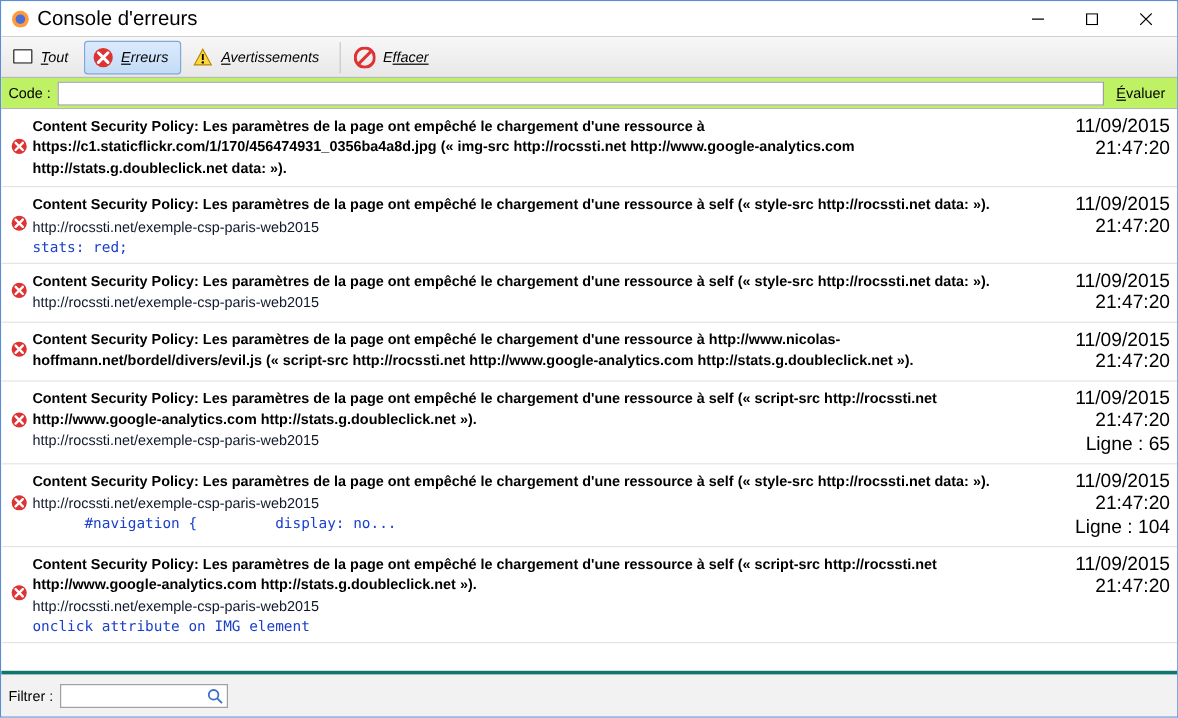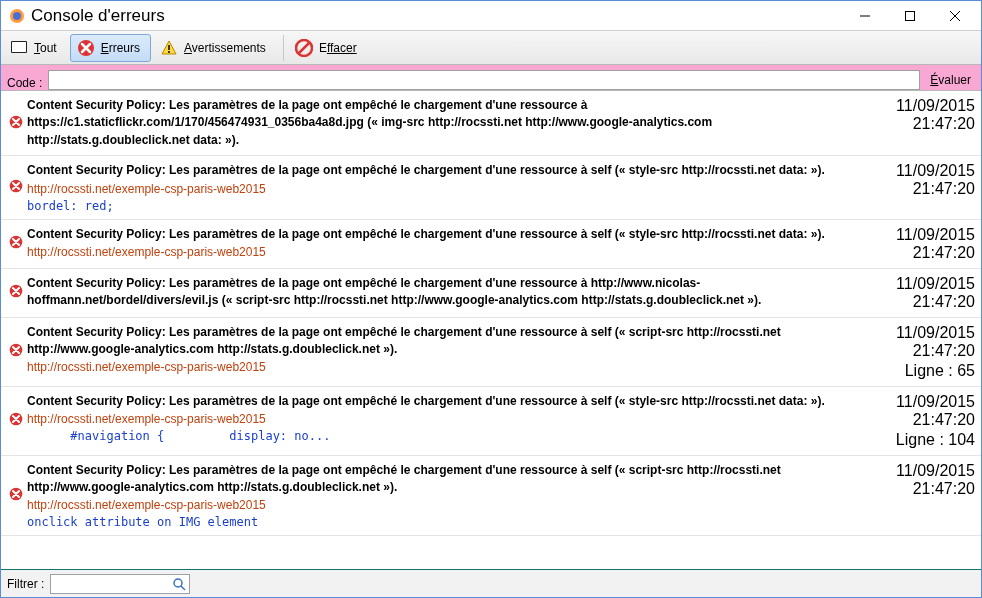--- a/index.html
+++ b/index.html
@@ -46,32 +46,32 @@
   border: 1px solid transparent;
   border-radius: 3px;
   cursor: pointer;
   margin-right: 2px;
 }
 .tbtn.selected {
   background: linear-gradient(#dbeafc,#c4dcf7);
   border: 1px solid #7ea8d8;
 }
 .tbtn .icon { width: 18px; height: 18px; margin-right: 6px; display: inline-flex; align-items: center; justify-content: center; }
-.tbtn .lbl { color: #000; }
+.tbtn .lbl { color: #000; font-style: italic; }
 .tbtn .lbl .ul { text-decoration: underline; }
 
 .sep { width: 1px; height: 26px; background: #c8c8c8; margin: 0 4px; }
 
 .codebar {
   height: 26px;
   border-bottom: 1px solid #b8b8b8;
   display: flex;
-  align-items: flex-end;
+  align-items: center;
   padding: 0 6px;
-  background: #f9a8d4;
+  background: #bef264;
 }
 .codebar label { margin-right: 6px; color: #000; }
 .codebar input {
   flex: 1;
   height: 20px;
   border: 1px solid #a0a0a0;
   padding: 0 4px;
   font-size: 12px;
   background: #fff;
 }
@@ -100,32 +100,32 @@
   display: flex;
   align-items: center;
   justify-content: center;
   flex-shrink: 0;
 }
 .entry .gutter svg { width: 14px; height: 14px; }
 .entry .body { flex: 1; min-width: 0; }
 .entry .meta { width: 130px; text-align: right; color: #000; flex-shrink: 0; font-size: 16px; }
 .entry .meta .line { margin-top: 2px; }
 .entry .msg { font-weight: bold; color: #000; line-height: 1.45; }
-.entry .link { color: #c2410c; font-weight: normal; margin-top: 2px; display: block; cursor: pointer; }
+.entry .link { color: #0f172a; font-weight: normal; margin-top: 2px; display: block; cursor: pointer; }
 .entry .code {
   font-family: Consolas, monospace;
   color: #1a3fcc;
   margin-top: 3px;
   white-space: pre;
   font-weight: normal;
 }
 
 .filterbar {
-  height: 28px;
-  border-top: 1px solid #0f766e;
+  height: 38px;
+  border-top: 3px solid #0f766e;
   background: #f2f2f2;
   display: flex;
   align-items: center;
   padding: 0 6px;
 }
 .filterbar label { margin-right: 6px; }
 .filterbar .search-wrap {
   position: relative;
   display: inline-flex;
   align-items: center;
@@ -244,21 +244,21 @@
     <div class="entry">
       <div class="gutter">
         <span><svg viewBox="0 0 14 14">
             <circle cx="7" cy="7" r="6.3" fill="#d33"></circle>
             <path d="M4 4 L10 10 M10 4 L4 10" stroke="#fff" stroke-width="2" stroke-linecap="round"></path>
           </svg></span>
       </div>
       <div class="body">
         <div class="msg">Content Security Policy: Les paramètres de la page ont empêché le chargement d'une ressource à self (« style-src http://rocssti.net data: »).</div>
         <a class="link">http://rocssti.net/exemple-csp-paris-web2015</a>
-        <div class="code">bordel: red;</div>
+        <div class="code">stats: red;</div>
       </div>
       <div class="meta">
         <div>11/09/2015 21:47:20</div>
       </div>
     </div>
     <div class="entry">
       <div class="gutter">
         <span><svg viewBox="0 0 14 14">
             <circle cx="7" cy="7" r="6.3" fill="#d33"></circle>
             <path d="M4 4 L10 10 M10 4 L4 10" stroke="#fff" stroke-width="2" stroke-linecap="round"></path>

